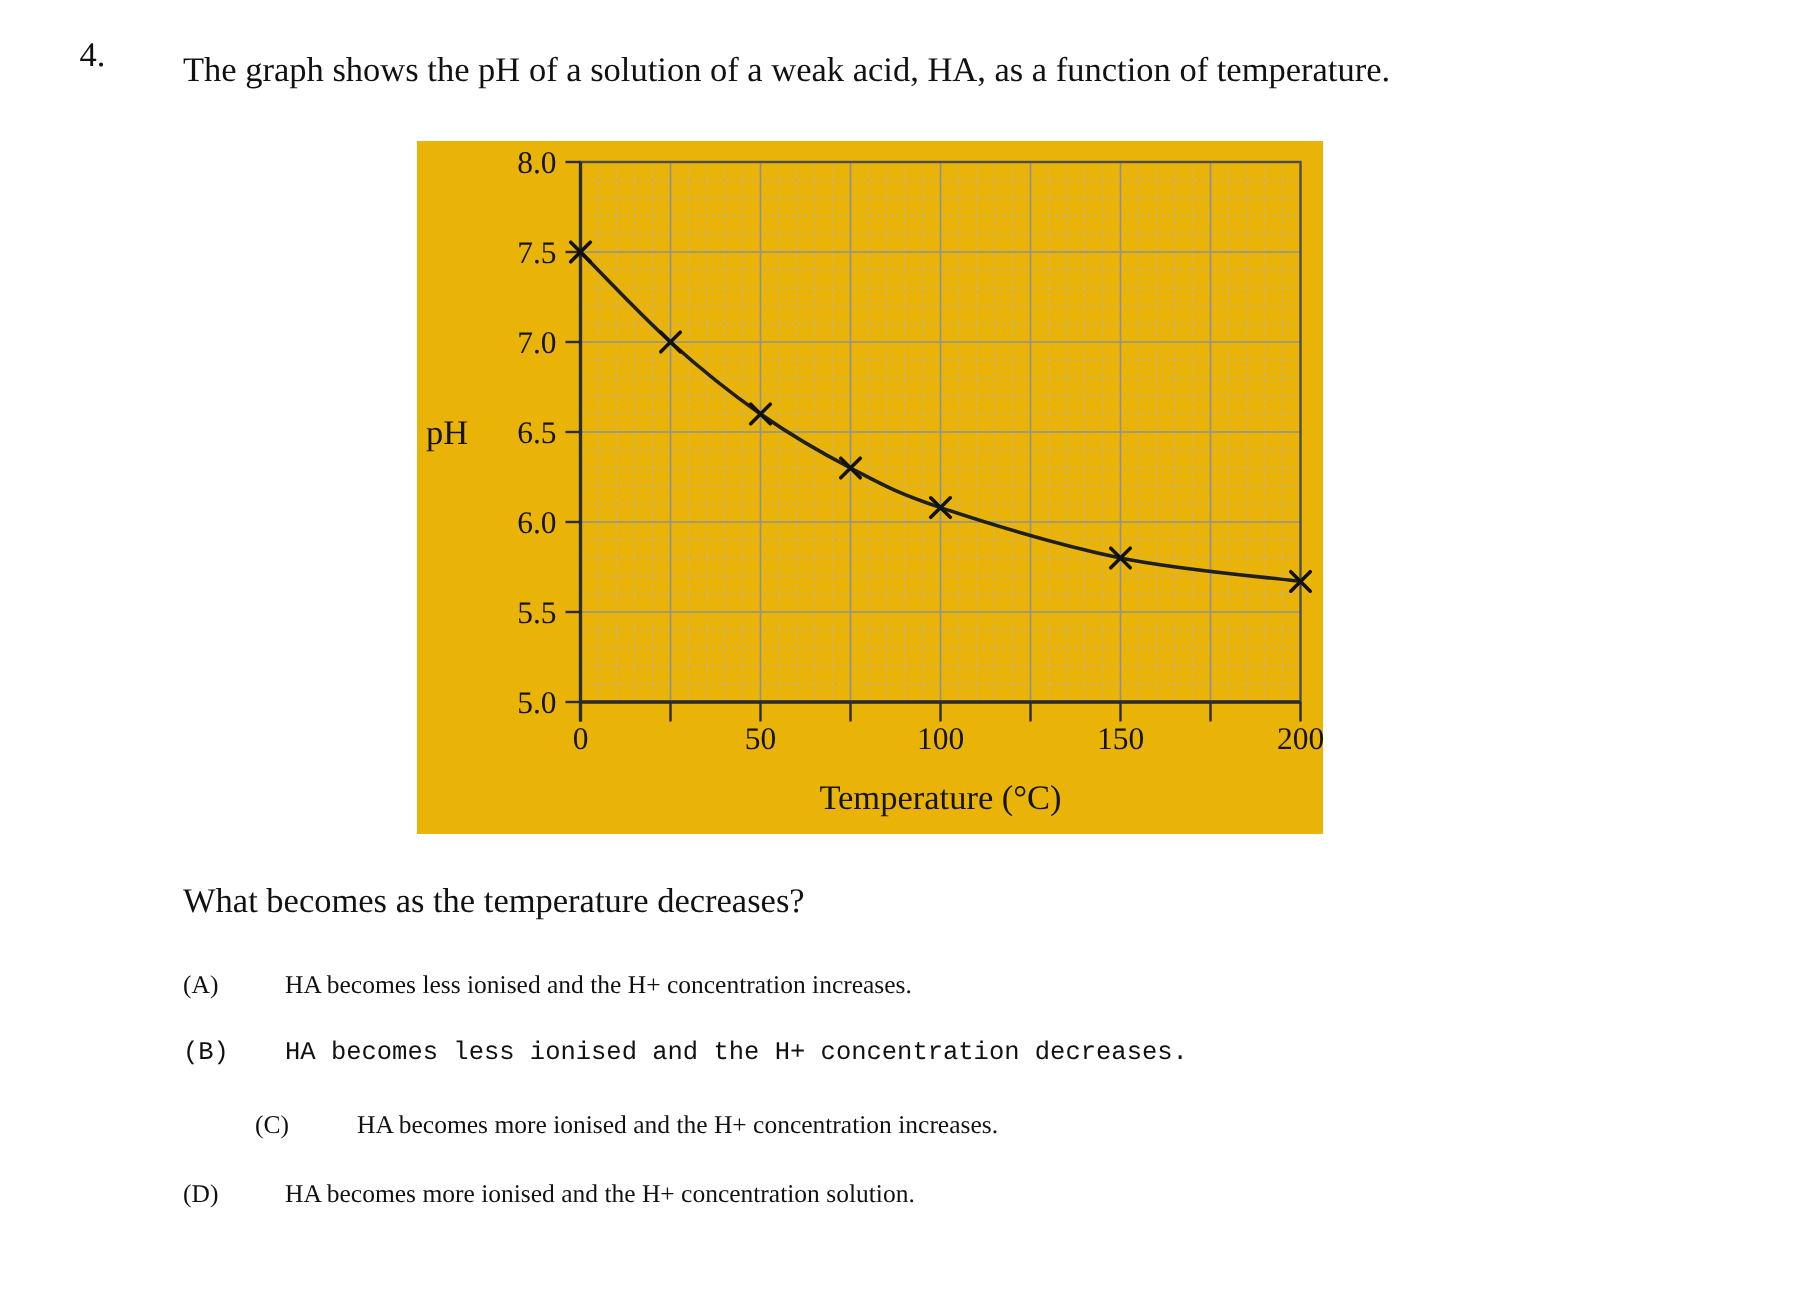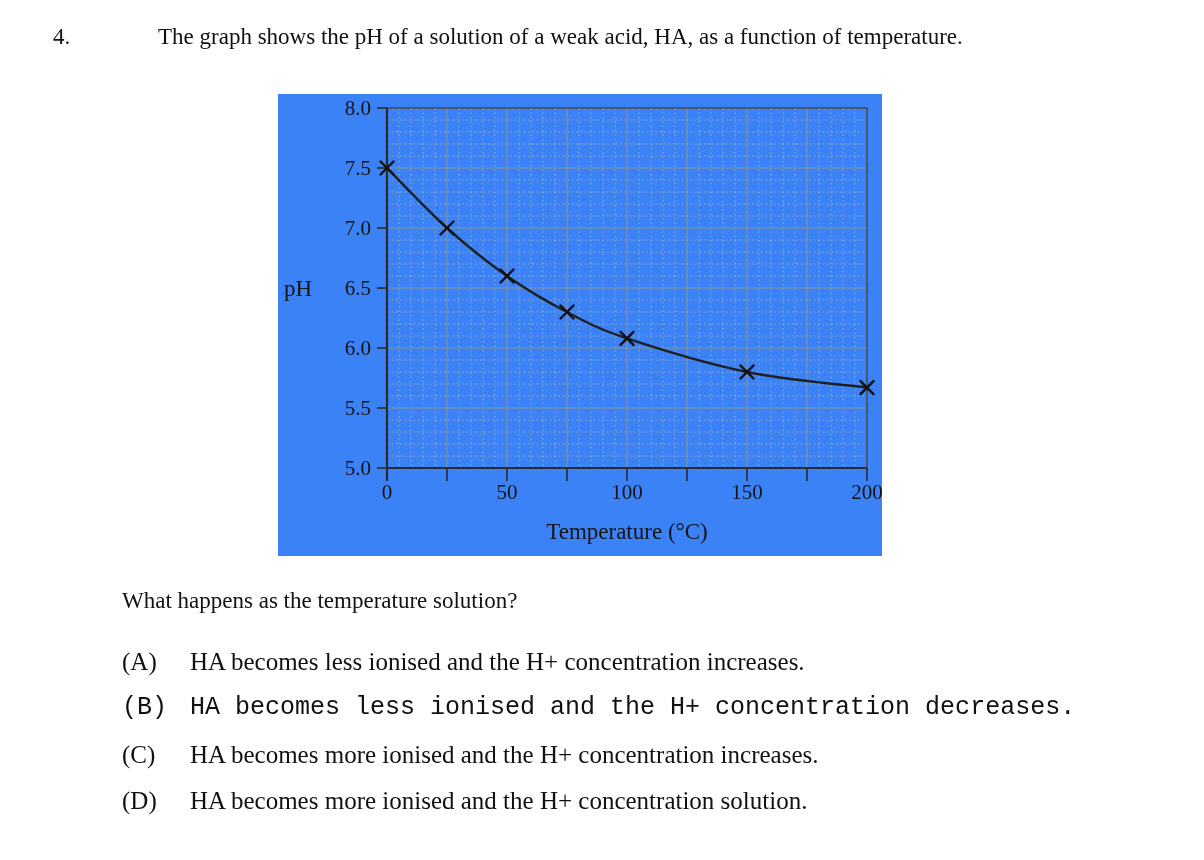--- a/index.html
+++ b/index.html
@@ -15,42 +15,42 @@
     font-family: "Liberation Serif", serif;
     color: #111111;
   }
   .abs { position: absolute; }
   .qline {
     font-size: 23px;
     line-height: 1.2;
     white-space: nowrap;
   }
   #question-number { left: 53px; top: 23px; }
-  #question-text   { left: 122px; top: 23px; margin-left: 36px; }
+  #question-text   { left: 122px; top: 33px; }
   #graph-block {
     left: 278px;
     top: 94px;
     width: 604px;
     height: 462px;
-    background: #3b82f6;
+    background: #eab308;
   }
   #prompt-text { left: 122px; top: 587px; }
   .option-row {
     left: 122px;
-    font-size: 25px;
+    font-size: 17px;
     line-height: 1.2;
     white-space: nowrap;
   }
   .option-label {
     display: inline-block;
     width: 68px;
   }
   #option-a { top: 647px; }
   #option-b { top: 693px; font-family: Liberation Mono, monospace; }
-  #option-c { top: 740px; }
+  #option-c { top: 740px; margin-left: 48px; }
   #option-d { top: 786px; }
 </style>
 </head>
 <body>
 
 <div class="abs qline" id="question-number">4.</div>
 <div class="abs qline" id="question-text">The graph shows the pH of a solution of a weak acid, HA, as a function of temperature.</div>
 
 <div class="abs" id="graph-block">
   <svg id="chart-svg" width="604" height="462" viewBox="0 0 604 462">
@@ -198,21 +198,21 @@
           <line x1="462.5" y1="284.5" x2="475.5" y2="271.5"></line>
         </g>
         <g>
           <line x1="582.5" y1="287.1" x2="595.5" y2="300.1"></line>
           <line x1="582.5" y1="300.1" x2="595.5" y2="287.1"></line>
         </g>
       </g>
     </svg>
 </div>
 
-<div class="abs qline" id="prompt-text">What happens as the temperature solution?</div>
+<div class="abs qline" id="prompt-text">What becomes as the temperature decreases?</div>
 
 <div class="abs option-row" id="option-a">
   <span class="option-label">(A)</span><span>HA becomes less ionised and the H+ concentration increases.</span>
 </div>
 <div class="abs option-row" id="option-b">
   <span class="option-label">(B)</span><span>HA becomes less ionised and the H+ concentration decreases.</span>
 </div>
 <div class="abs option-row" id="option-c">
   <span class="option-label">(C)</span><span>HA becomes more ionised and the H+ concentration increases.</span>
 </div>

